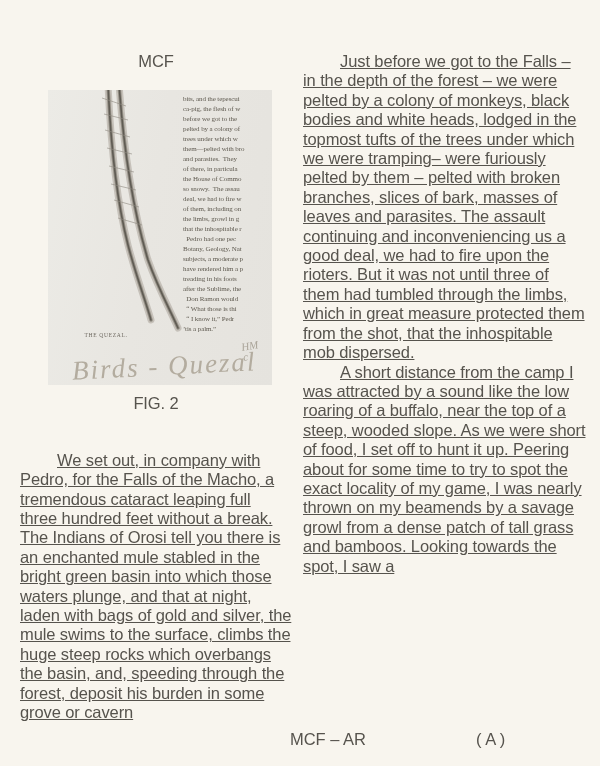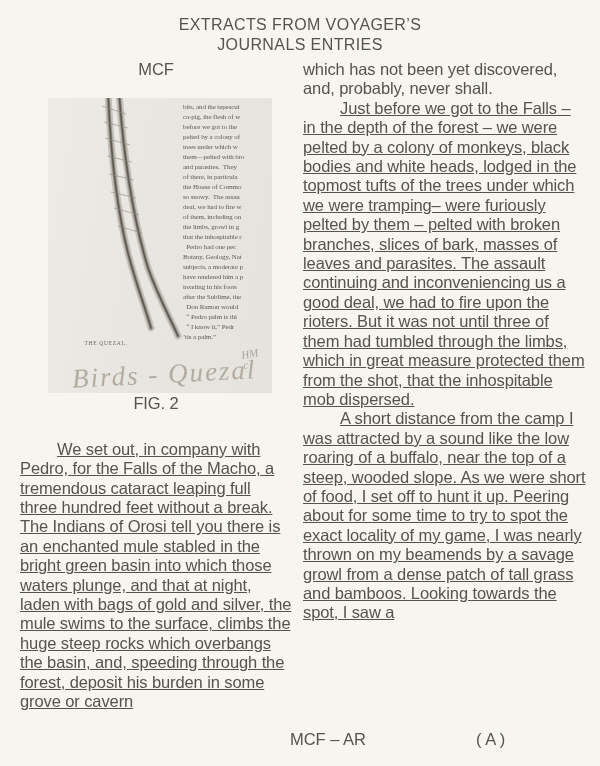--- a/index.html
+++ b/index.html
@@ -3,27 +3,27 @@
 <meta charset="utf-8">
 <style>
   html,body{margin:0;padding:0;background:#f8f5ee;}
   .page{
     position:relative;width:600px;height:766px;overflow:hidden;
     background:#f8f5ee;color:#56534d;
     font-family:"Liberation Sans","DejaVu Sans",sans-serif;
   }
   .title{position:absolute;top:15px;left:0;width:600px;text-align:center;
     font-size:16px;line-height:20px;letter-spacing:.4px;}
-  .col{position:absolute;top:60px;font-size:16.5px;line-height:19.4px;letter-spacing:-.1px;}
+  .col{position:absolute;top:52px;font-size:16.5px;line-height:19.4px;letter-spacing:-.1px;}
   .col-left{left:20px;width:272px;}
   .col-right{left:303px;width:283px;}
   .col-header{text-align:center;}
   .para{margin:0;}
   .indent{text-indent:37px;text-decoration:underline;}
-  .col-left .para{margin-top:26px;}
+  .col-left .para{margin-top:37px;}
   .ar-header{margin:20px 0;}
   figure{margin:19px 0 0;}
   .scan{
     position:relative;width:224px;height:295px;margin-left:28px;overflow:hidden;
     background:linear-gradient(100deg,#ecebe6 0%,#e8e6e1 45%,#e5e3de 100%);
   }
   .scan svg{position:absolute;left:0;top:0;}
   .booktext{
     position:absolute;left:135px;top:4px;width:89px;height:242px;overflow:hidden;
     font-family:Liberation Serif, serif;font-size:7px;line-height:10px;
@@ -39,34 +39,30 @@
     position:absolute;left:194px;top:250px;width:24px;
     font-family:"Liberation Serif","DejaVu Serif",serif;font-style:italic;
     font-size:11px;line-height:10px;color:#aaa499;transform:rotate(-10deg);
   }
   .handnote{
     position:absolute;left:24px;top:263px;white-space:nowrap;
     font-family:"Liberation Serif","DejaVu Serif",serif;font-style:italic;
     font-size:27px;line-height:27px;letter-spacing:2px;color:#b3ac9f;
     transform:rotate(-3deg);
   }
-  .fig-caption{margin-top:1px;text-align:center;font-size:16.5px;}
+  .fig-caption{margin-top:9px;text-align:center;font-size:16.5px;}
   .footer{position:absolute;top:730px;left:0;width:600px;font-size:16.5px;line-height:19.4px;}
   .footer-center{position:absolute;left:0;width:100%;text-align:center;margin-left:28px;}
   .footer-page{position:absolute;left:476px;top:0;}
 </style>
 </head>
 <body>
 
 <div class="page">
 
-  <header class="title">
-    <div>EXTRACTS FROM VOYAGER’S</div>
-    <div>JOURNALS ENTRIES</div>
-  </header>
 
   <section class="col col-left">
     <div class="col-header">MCF</div>
 
     <figure>
       <div class="scan">
         <svg width="224" height="295" viewBox="0 0 224 295">
 
           <path d="M60,-6 C62,40 66,100 80,155 C88,186 98,212 103,230" fill="none" stroke="#a9a399" stroke-width="7" stroke-linecap="round" opacity="0.55"></path>
           <path d="M60,-6 C62,40 66,100 80,155 C88,186 98,212 103,230" fill="none" stroke="#8a857b" stroke-width="3.5" stroke-linecap="round" opacity="0.8"></path>
@@ -103,40 +99,39 @@
             <div class="bookline">of them, including on</div>
             <div class="bookline">the limbs, growl in g</div>
             <div class="bookline">that the inhospitable r</div>
             <div class="bookline">  Pedro had one pec</div>
             <div class="bookline">Botany, Geology, Nat</div>
             <div class="bookline">subjects, a moderate p</div>
             <div class="bookline">have rendered him a p</div>
             <div class="bookline">treading in his foots</div>
             <div class="bookline">after the Sublime, the</div>
             <div class="bookline">  Don Ramon would</div>
-            <div class="bookline">  “ Pedro palm is thi</div>
+            <div class="bookline">  “ What those is thi</div>
             <div class="bookline">  “ I know it,” Pedr</div>
             <div class="bookline">’tis a palm.”</div>
           </div>
 
         <div class="engraving-caption">THE QUEZAL.</div>
 
         <div class="initials">HM c</div>
 
         <div class="handnote">Birds - Quezal</div>
       </div>
 
       <figcaption class="fig-caption">FIG. 2</figcaption>
     </figure>
 
     <p class="para indent">We set out, in company with Pedro, for the Falls of the Macho, a tremendous cataract leaping full three hundred feet without a break. The Indians of Orosi tell you there is an enchanted mule stabled in the bright green basin into which those waters plunge, and that at night, laden with bags of gold and silver, the mule swims to the surface, climbs the huge steep rocks which overbangs the basin, and, speeding through the forest, deposit his burden in some grove or cavern</p>
   </section>
 
   <section class="col col-right">
-    <p class="para">which has not been yet discovered, and, probably, never shall.</p>
     <p class="para indent">Just before we got to the Falls – in the depth of the forest – we were pelted by a colony of monkeys, black bodies and white heads, lodged in the topmost tufts of the trees under which we were tramping– were furiously pelted by them – pelted with broken branches, slices of bark, masses of leaves and parasites. The assault continuing and inconveniencing us a good deal, we had to fire upon the rioters. But it was not until three of them had tumbled through the limbs, which in great measure protected them from the shot, that the inhospitable mob dispersed.</p>
     <p class="para indent">A short distance from the camp I was attracted by a sound like the low roaring of a buffalo, near the top of a steep, wooded slope. As we were short of food, I set off to hunt it up. Peering about for some time to try to spot the exact locality of my game, I was nearly thrown on my beamends by a savage growl from a dense patch of tall grass and bamboos. Looking towards the spot, I saw a</p>
   </section>
 
   <footer class="footer">
     <span class="footer-center">MCF – AR</span>
     <span class="footer-page">( A )</span>
   </footer>
 
 </div>

